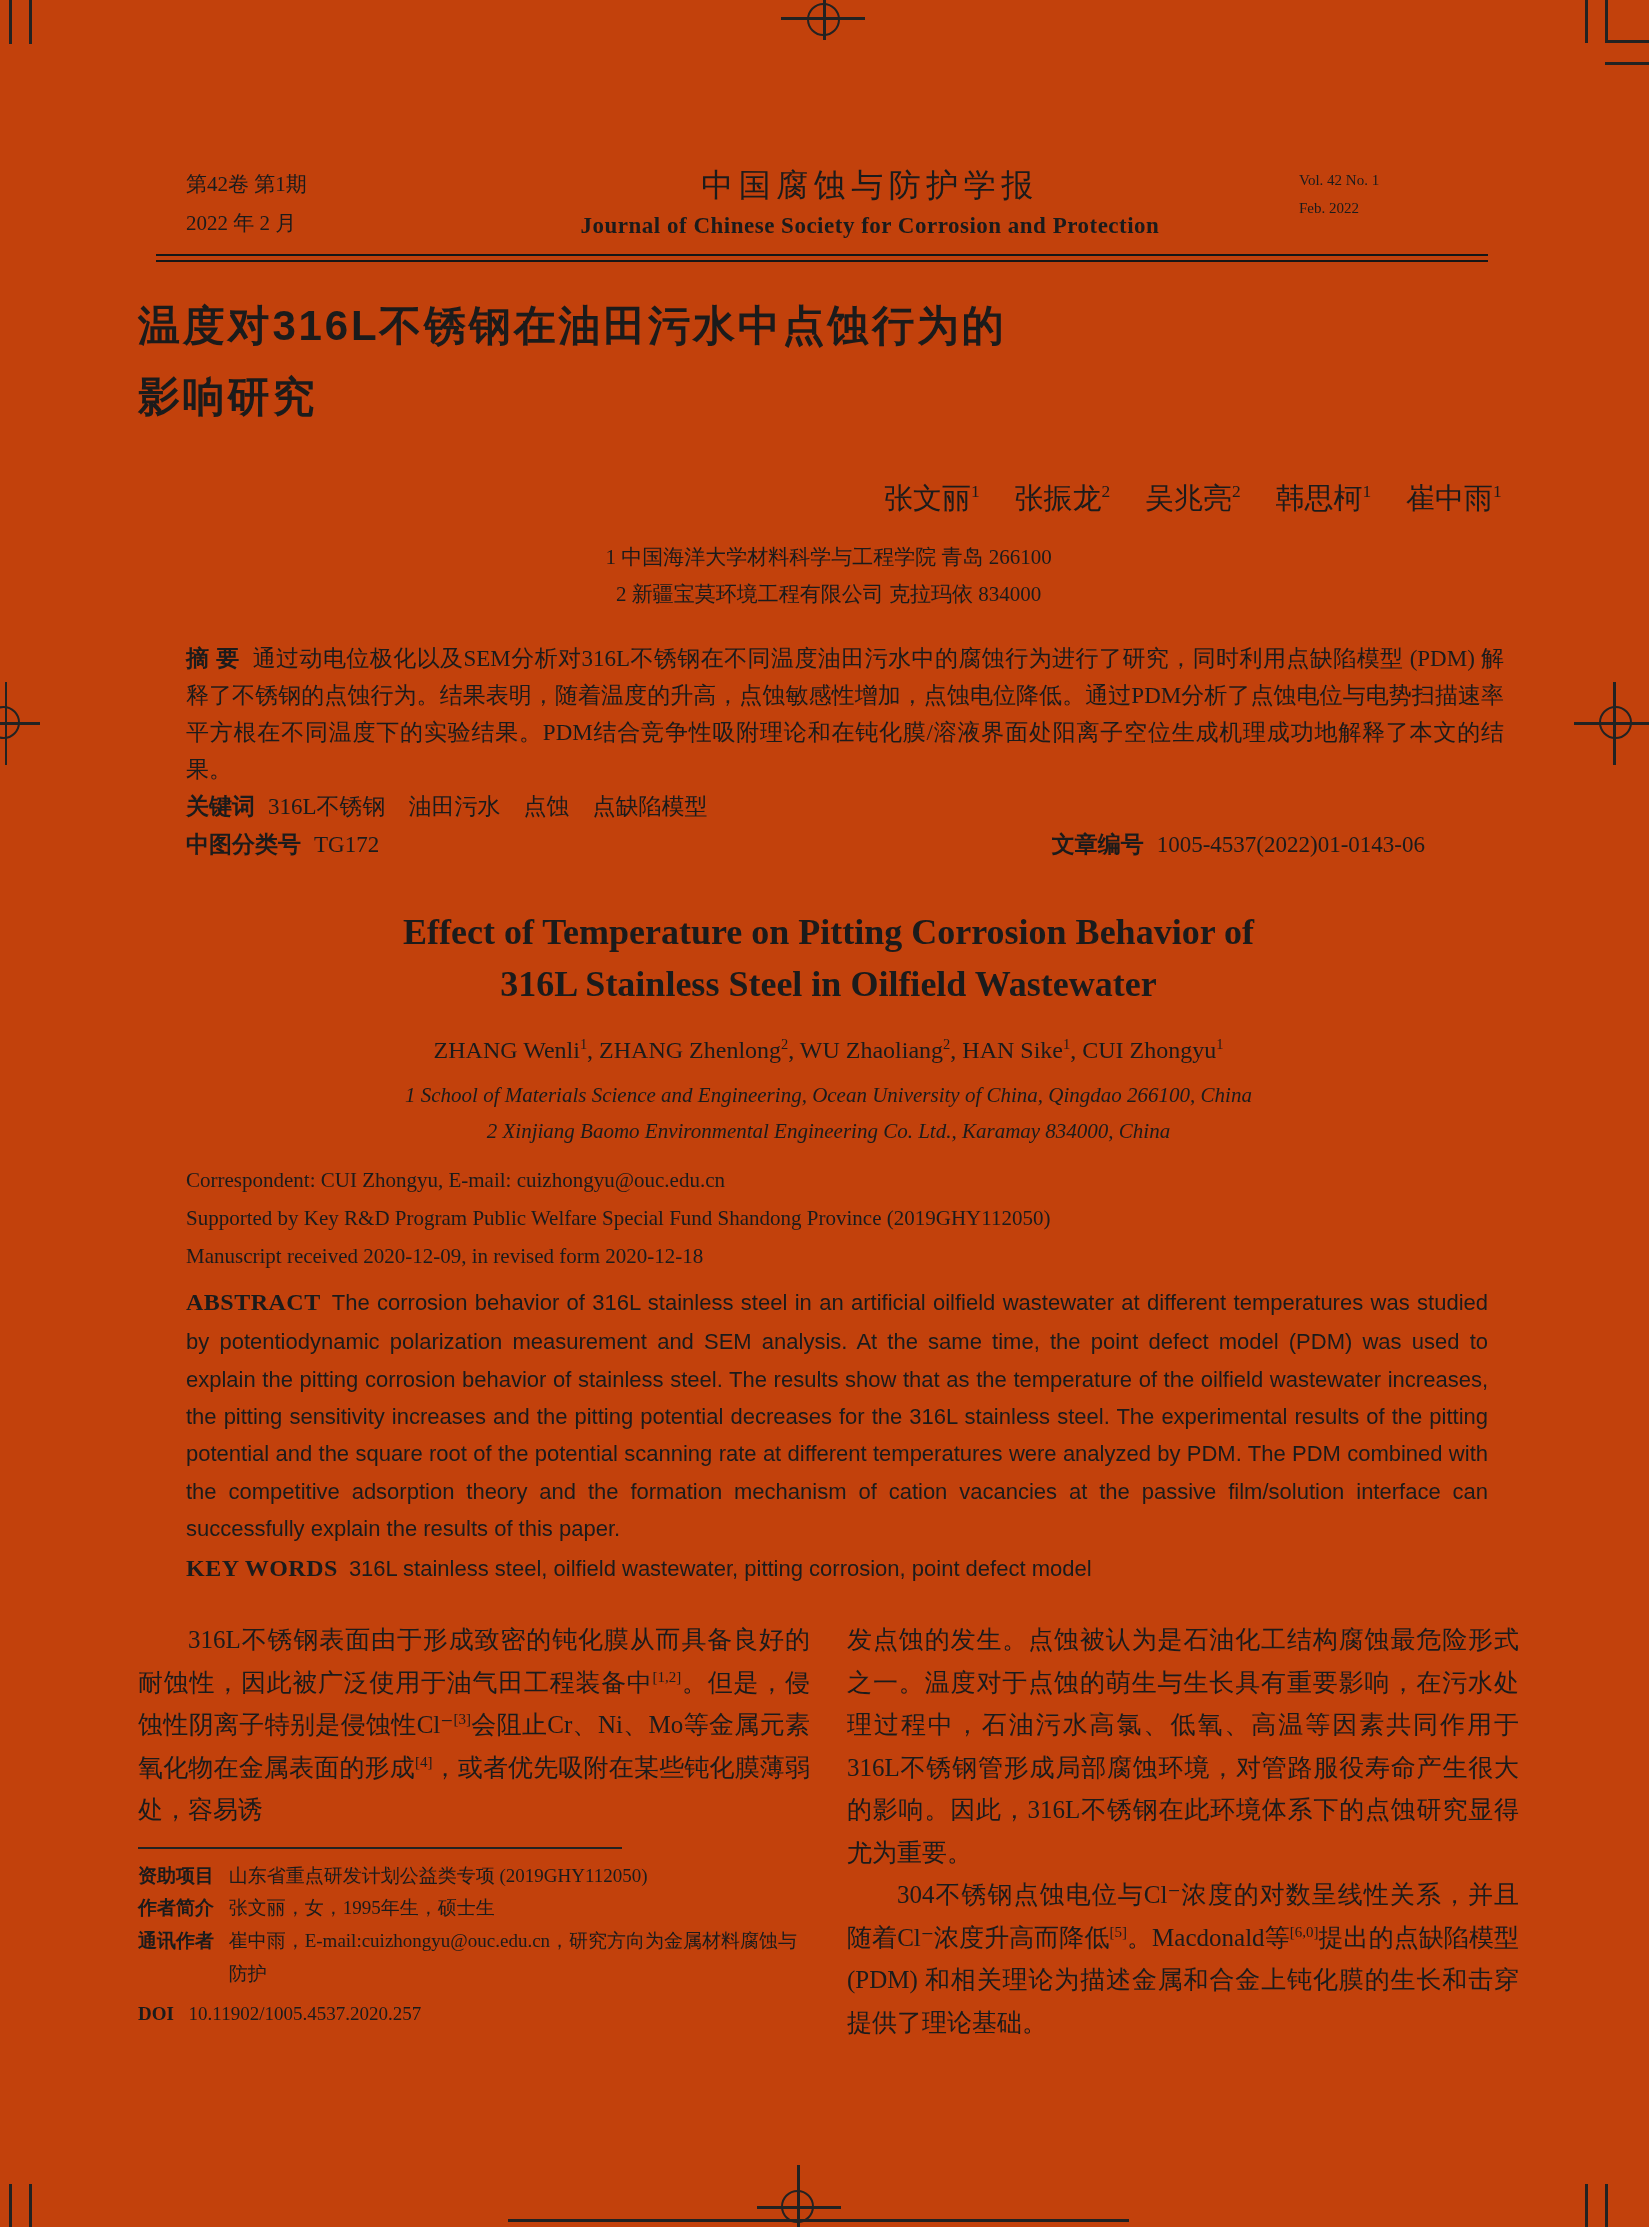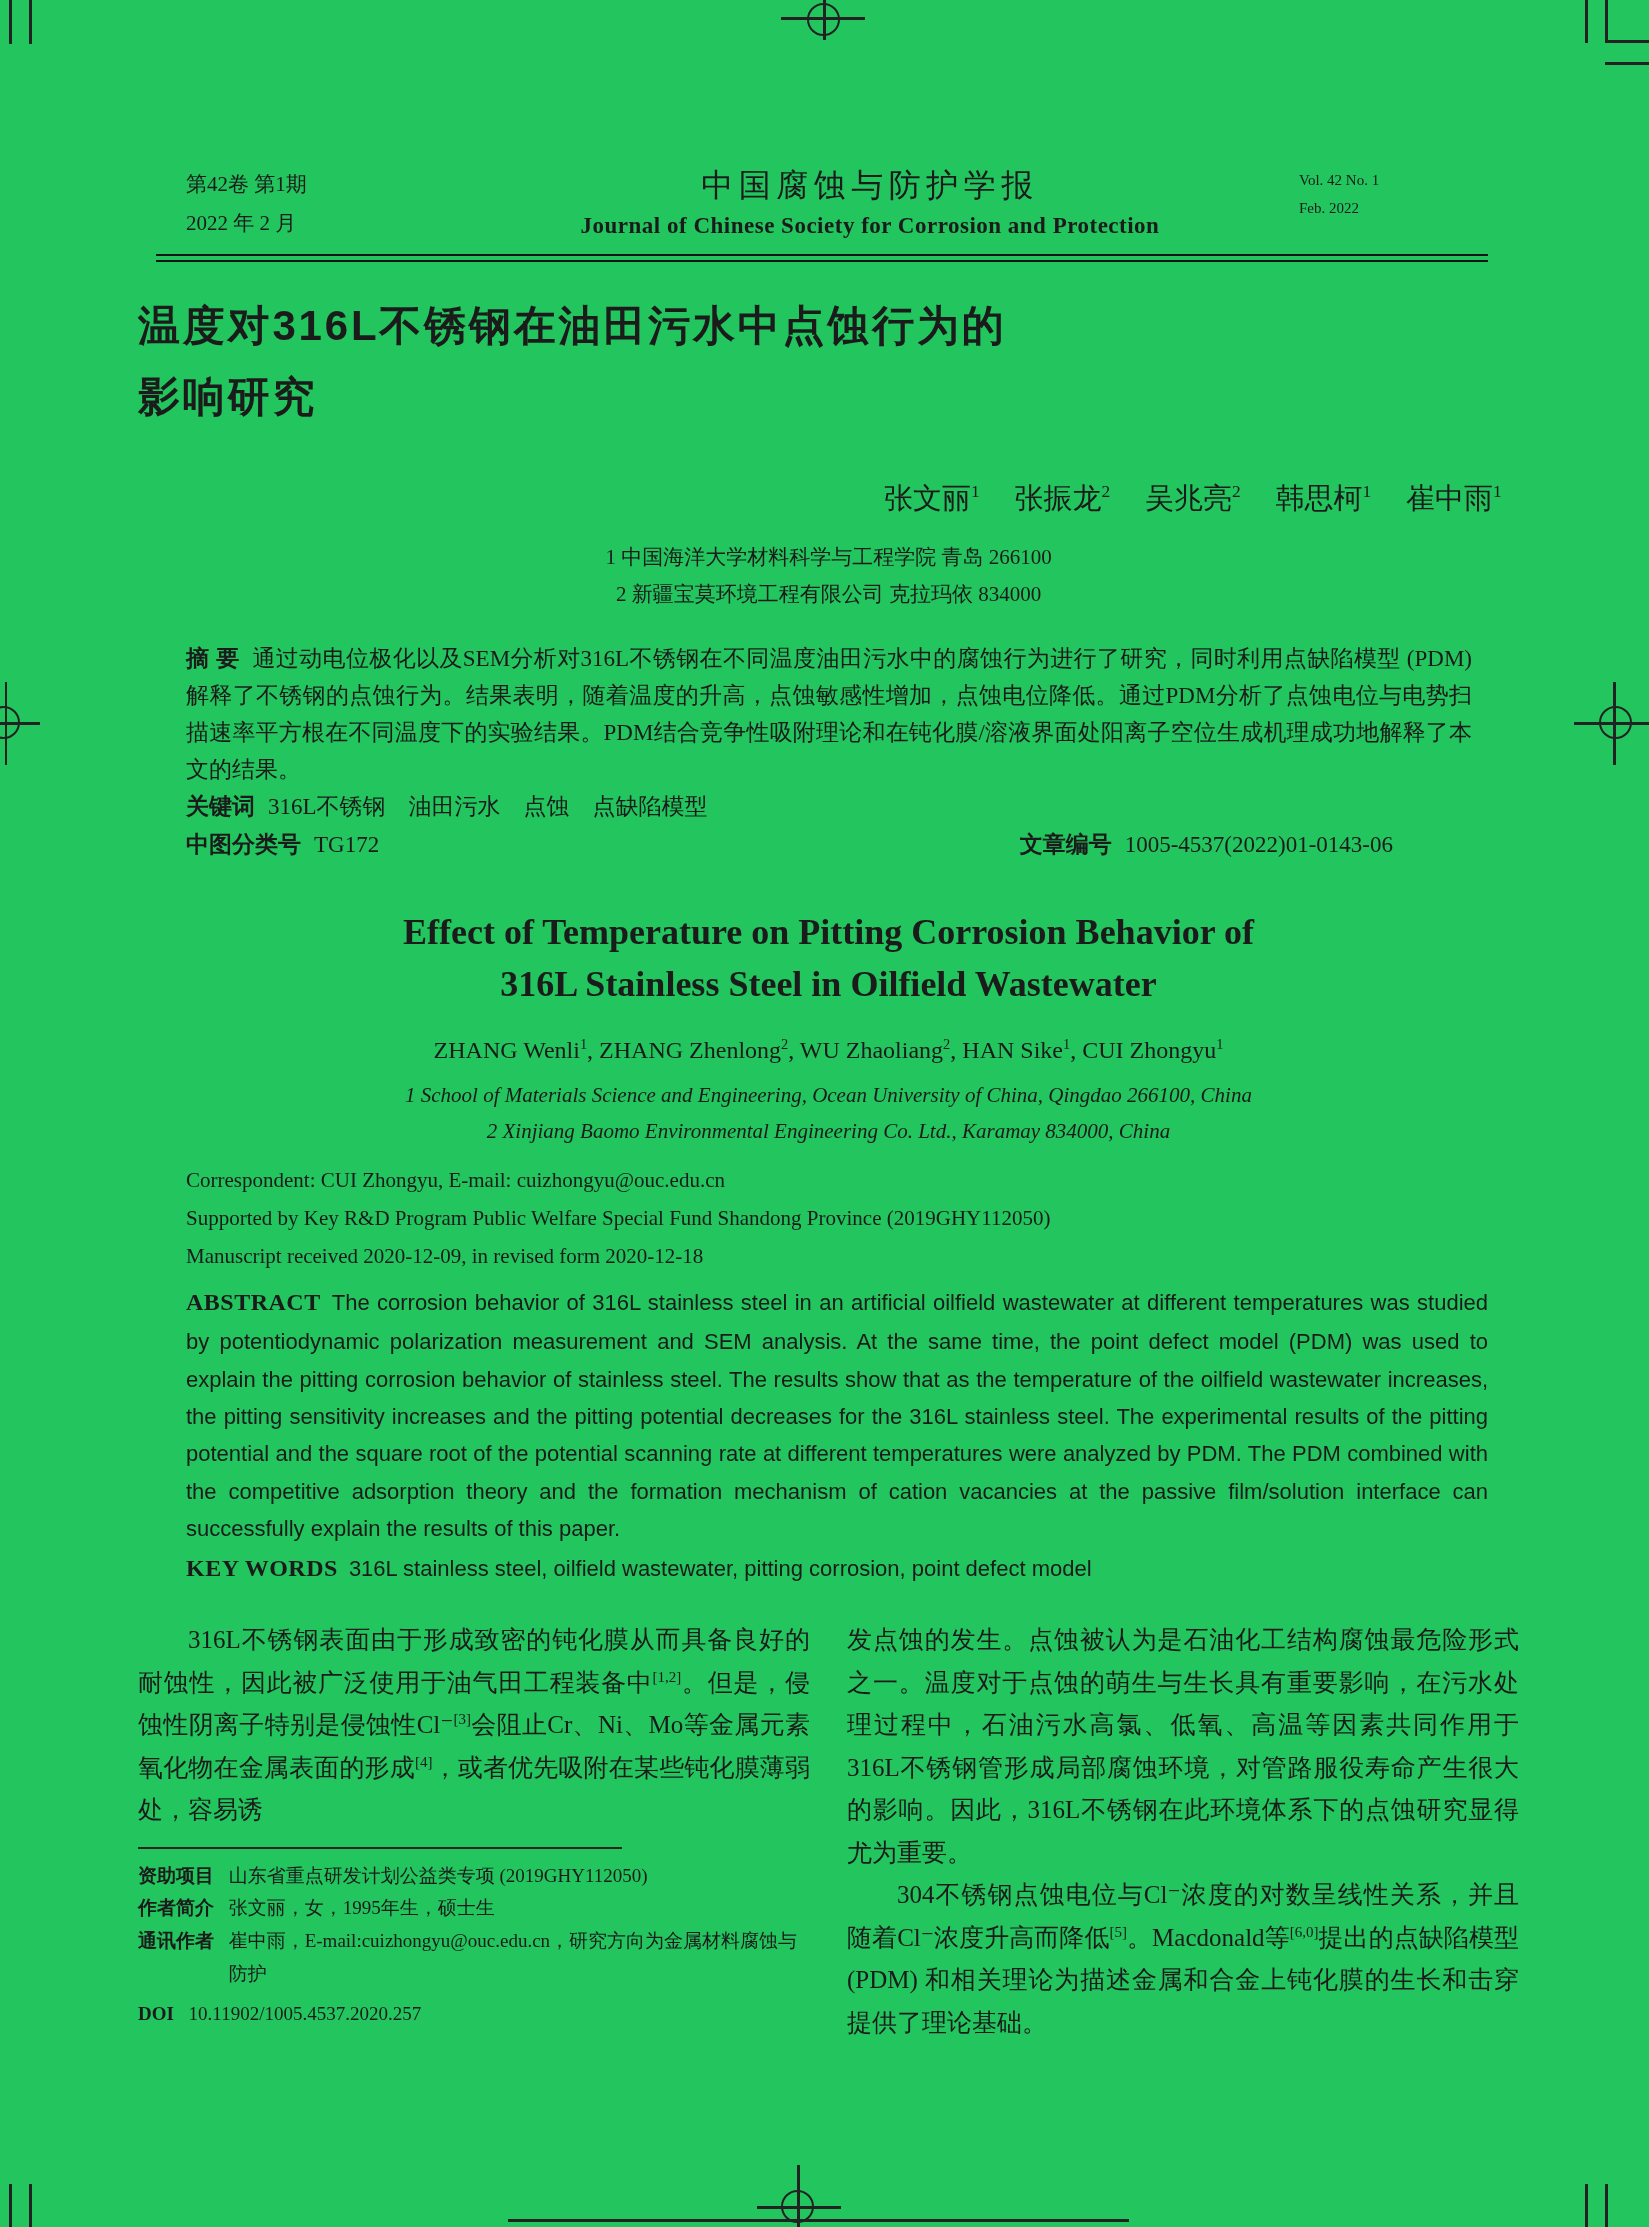--- a/index.html
+++ b/index.html
@@ -2,21 +2,21 @@
 <html style="font-size:14.7px"><head>
 <meta charset="utf-8">
 <style>
   :root{
     --serif:"Liberation Serif","DejaVu Serif",serif;
     --sans:"Liberation Sans","DejaVu Sans",sans-serif;
     --ink:#1b1b1b;
   }
   html,body{margin:0;padding:0;background:#ffffff;}
   .page{
-    position:relative;width:1649px;height:2228px;background:#22c55e;
+    position:relative;width:1649px;height:2228px;background:#c2410c;
     overflow:hidden;font-family:var(--serif);color:var(--ink);
   }
   
   .mk{position:absolute;background:#222;}
   .mk-v{width:2.8px;}
   .mk-h{height:2.8px;}
   .mk-circle{position:absolute;width:33px;height:33px;border:2.8px solid #222;border-radius:50%;box-sizing:border-box;background:transparent;}
   
   .content{padding:165px 130px 0 138px;}
   .jheader{display:flex;align-items:flex-start;}
@@ -24,21 +24,21 @@
   .jh-center{flex:1;text-align:center;}
   .jname-cn{font-size:32px;letter-spacing:5.5px;line-height:1.3;}
   .jname-en{font-size:23px;font-weight:700;margin-top:6.4px;letter-spacing:0.5px;}
   .jh-right{width:220px;font-size:15px;line-height:1.85;padding-top:1.8px;box-sizing:border-box;}
   .double-rule{margin:11px 31px 0 18.4px;height:4.6px;border-top:2.8px solid #161616;border-bottom:2.8px solid #161616;}
   .title-cn{margin:27.5px 0 0 0;text-align:left;font-family:var(--sans);font-weight:700;font-size:42px;line-height:1.7;letter-spacing:2.8px;}
   .authors-cn{margin-top:46px;text-align:right;font-size:29px;}
   .authors-cn .au{margin:0 17.4px;white-space:nowrap;}
   sup{font-size:0.6em;}
   .affils-cn{margin-top:20px;text-align:center;font-size:21px;line-height:1.8;}
-  .abstract-block{margin:26px 47px 0 48px;}
+  .abstract-block{margin:26px 15px 0 48px;}
   .abstract-block p{margin:0;font-size:23px;line-height:1.6;text-align:justify;}
   .lbl-hei{font-family:var(--sans);font-weight:700;margin-right:13px;}
   .clc-row{display:flex;font-size:23px;line-height:1.6;}
   .clc-right{margin-left:auto;margin-right:79px;}
   .title-en{margin:42px 0 0 0;text-align:center;font-size:36px;font-weight:700;line-height:1.45;}
   .authors-en{margin-top:26px;text-align:center;font-size:24px;}
   .affils-en{margin-top:13px;text-align:center;font-style:italic;font-size:21px;line-height:1.72;}
   .meta-en{margin:11px 0 0 48px;font-size:21px;line-height:1.82;}
   .abstract-en{margin:7.3px 31px 0 48px;font-family:var(--sans);font-size:22px;line-height:1.7;text-align:justify;}
   .abstract-en p{margin:0;}

